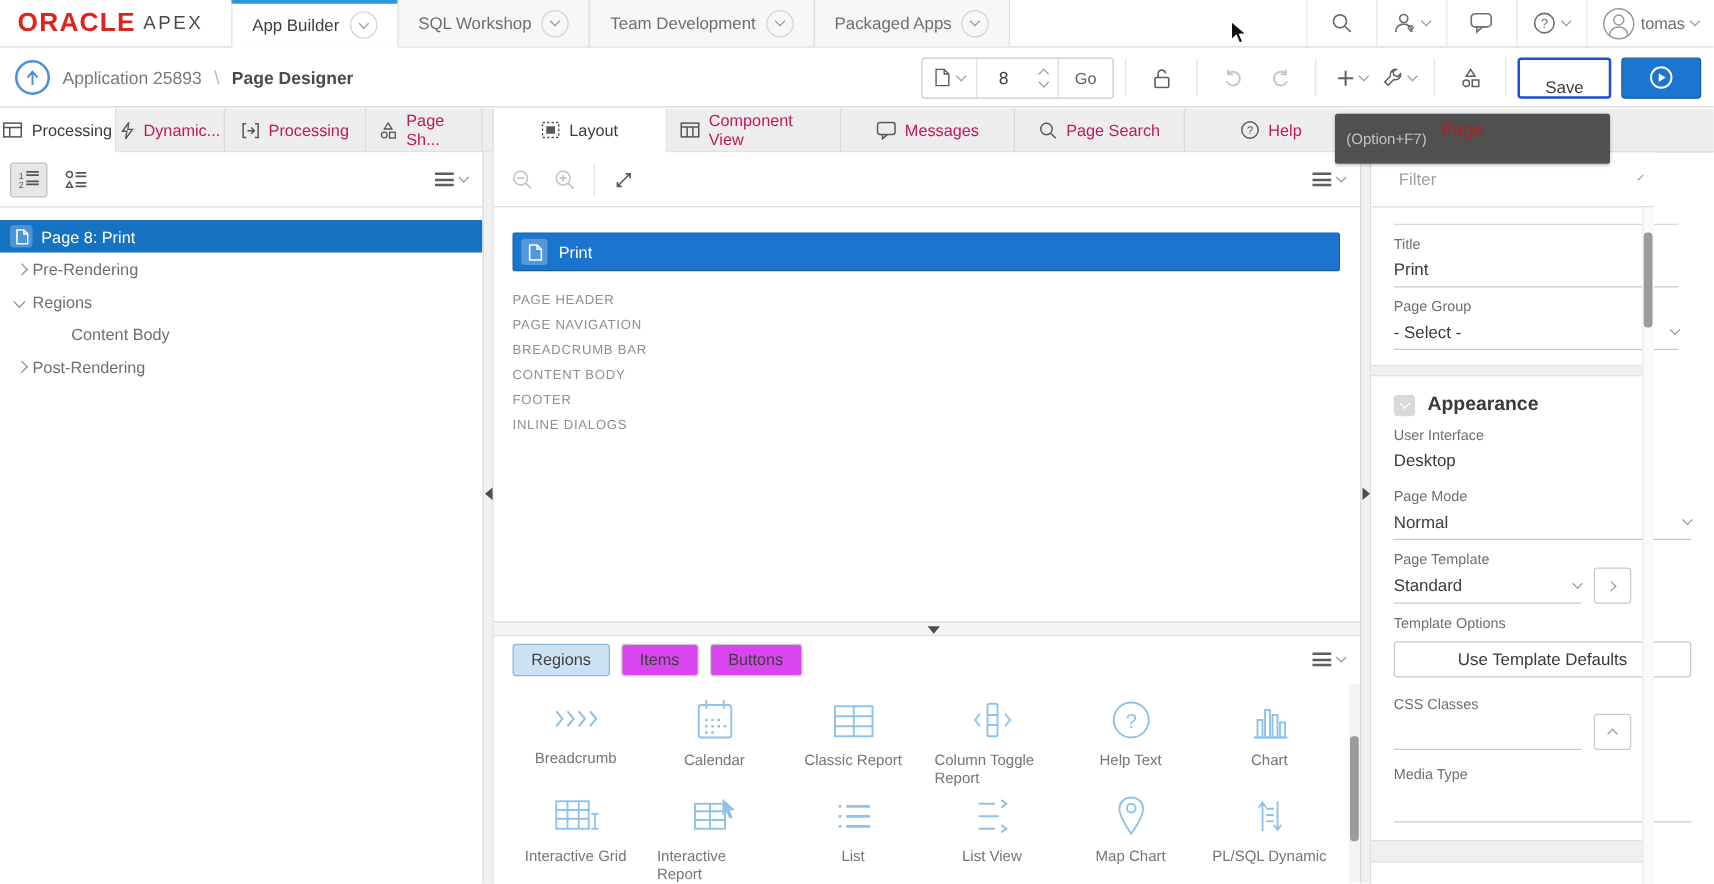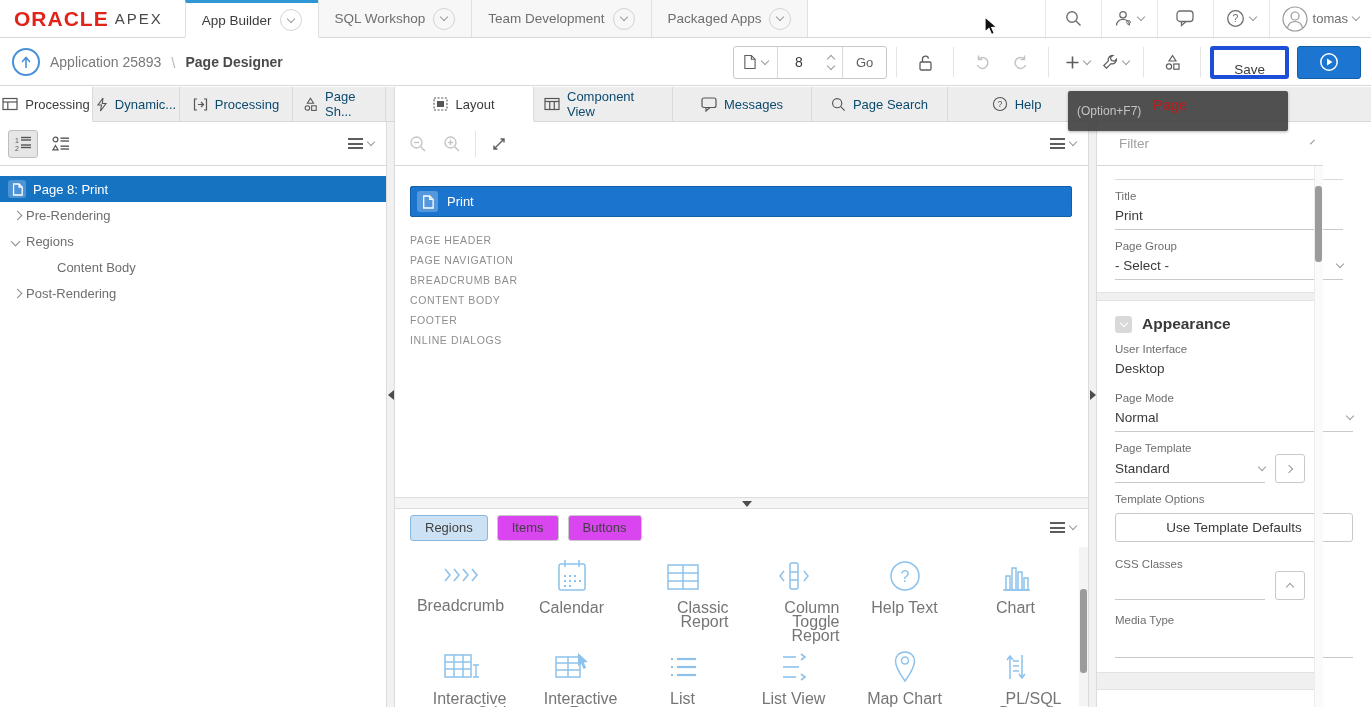--- a/index.html
+++ b/index.html
@@ -32,26 +32,26 @@
   .tb-cell{display:flex;align-items:center;justify-content:center;padding:0 9px;border-right:1px solid #d9d9d9;color:#5d5d5d;cursor:pointer}
   .tb-cell:last-child{border-right:none}
   .tb-num{width:42px;text-align:center;border:none;font-size:14px;color:#3c3c3c;font-family:inherit;outline:none}
   .spin{display:flex;flex-direction:column;justify-content:center;gap:4px;padding:0 8px;border-right:1px solid #d9d9d9}
   .spin i{width:6px;height:6px;border-right:1.5px solid #9a9a9a;border-bottom:1.5px solid #9a9a9a;display:block}
   .spin .up{transform:rotate(-135deg)}
   .spin .dn{transform:rotate(45deg);margin-top:-3px}
   .tb-ibtn{width:38px;height:33px;display:flex;align-items:center;justify-content:center;color:#5d5d5d;cursor:pointer;gap:4px}
   .tb-ibtn.disabled{color:#c4c4c4;cursor:default}
   .tb-div{width:1px;height:30px;background:#e3e3e3;margin:0 9px}
-  .btn{height:33px;border:4px solid #1d4ed8;border-radius:3px;background:#fff;display:flex;align-items:flex-start;justify-content:center;padding:12px 20px;font-size:13.5px;color:#3c3c3c;cursor:pointer}
+  .btn{height:33px;border:2px solid #1d4ed8;border-radius:3px;background:#fff;display:flex;align-items:flex-end;justify-content:center;padding:0 20px;font-size:13.5px;color:#3c3c3c;cursor:pointer}
   .btn-run{width:64px;height:33px;border-radius:3px;background:#1b75d1;border:1px solid #135fa5;display:flex;align-items:center;justify-content:center;margin-left:8px;cursor:pointer}
 
   
   #tabrow{left:0;top:87px;width:1371px;height:35px;background:#ededed;border-bottom:1px solid #d8d8d8;display:flex}
-  .ptab{display:flex;align-items:center;justify-content:center;gap:7px;color:#0c4a6e;font-size:13px;border-right:1px solid #dadada;background:#ededed;cursor:pointer;padding:0 10px}
+  .ptab{display:flex;align-items:center;justify-content:center;gap:7px;color:#be185d;font-size:13px;border-right:1px solid #dadada;background:#ededed;cursor:pointer;padding:0 10px}
   .ptab.active{background:#fff;border-bottom:1px solid #fff;margin-bottom:-1px;color:#3c3c3c}
   .ptab svg{flex:none}
   #tabrow .gap{width:9px;background:#ededed;border-right:1px solid #dadada}
 
   
   .panel-toolbar{height:44px;border-bottom:1px solid #d8d8d8;display:flex;align-items:center;background:#fff}
   #left-panel{left:0;top:122px;width:386px;height:585px;background:#fff}
   .mini-btn{width:30px;height:28px;display:flex;align-items:center;justify-content:center;border-radius:3px;margin-left:8px;color:#5d5d5d;cursor:pointer}
   .mini-btn.pressed{background:#e6e6e6;border:1px solid #bebebe}
   .menu-btn{margin-left:auto;margin-right:12px;display:flex;align-items:center;gap:5px;color:#5d5d5d;cursor:pointer}
@@ -82,21 +82,21 @@
   .slot{height:20px;line-height:20px;font-size:10.5px;letter-spacing:.6px;color:#8e8e8e}
   .hsplit{height:12px;background:#f5f5f5;border-top:1px solid #ddd;border-bottom:1px solid #ddd;position:relative}
   .hsplit .tri-d{position:absolute;left:50%;top:3px;width:0;height:0;border-left:5px solid transparent;border-right:5px solid transparent;border-top:6px solid #4d4d4d}
   #gallery{height:197px;position:relative;background:#fff}
   .gal-tabs{height:37px;display:flex;align-items:center;padding-left:15px;gap:9px}
   .gal-tab{height:26px;border:1px solid #c9c9c9;border-radius:3px;background:#d946ef;padding:0 14px;display:flex;align-items:center;font-size:13px;color:#3f3f3f;cursor:pointer}
   .gal-tab.active{background:#cce2f4;border-color:#88b7df}
   .gal-grid{display:flex;flex-wrap:wrap;padding:12px 12px 0 10px}
   .gal-item{width:111px;display:flex;flex-direction:column;align-items:center;margin-bottom:6px;cursor:pointer}
   .gal-item svg{display:block;margin-bottom:7px}
-  .gal-label{font-size:16px;color:#757575;text-align:right;line-height:14px;max-width:92px}
+  .gal-label{font-size:12px;color:#757575;text-align:left;line-height:14px;max-width:92px}
   .gal-track{position:absolute;right:0;top:38px;width:9px;bottom:0;background:#f4f4f4}
   .gal-thumb{position:absolute;right:1px;top:42px;width:7px;height:84px;background:#9b9b9b;border-radius:3px}
 
   
   #right-panel{left:1097px;top:122px;width:226px;height:585px;background:#fff}
   .filter-row{height:44px;border-bottom:1px solid #d8d8d8;display:flex;align-items:center;padding:0 12px 0 14px;gap:8px}
   .filter-input{border:none;outline:none;flex:1;font-size:13.5px;color:#3f3f3f;font-family:inherit}
   .filter-input::placeholder{color:#a0a0a0}
   .prop-body{padding:0 18px;position:relative}
   .part-line{border-bottom:1px solid #d9d9d9;height:14px;margin:0 0 0 0;width:228px}

